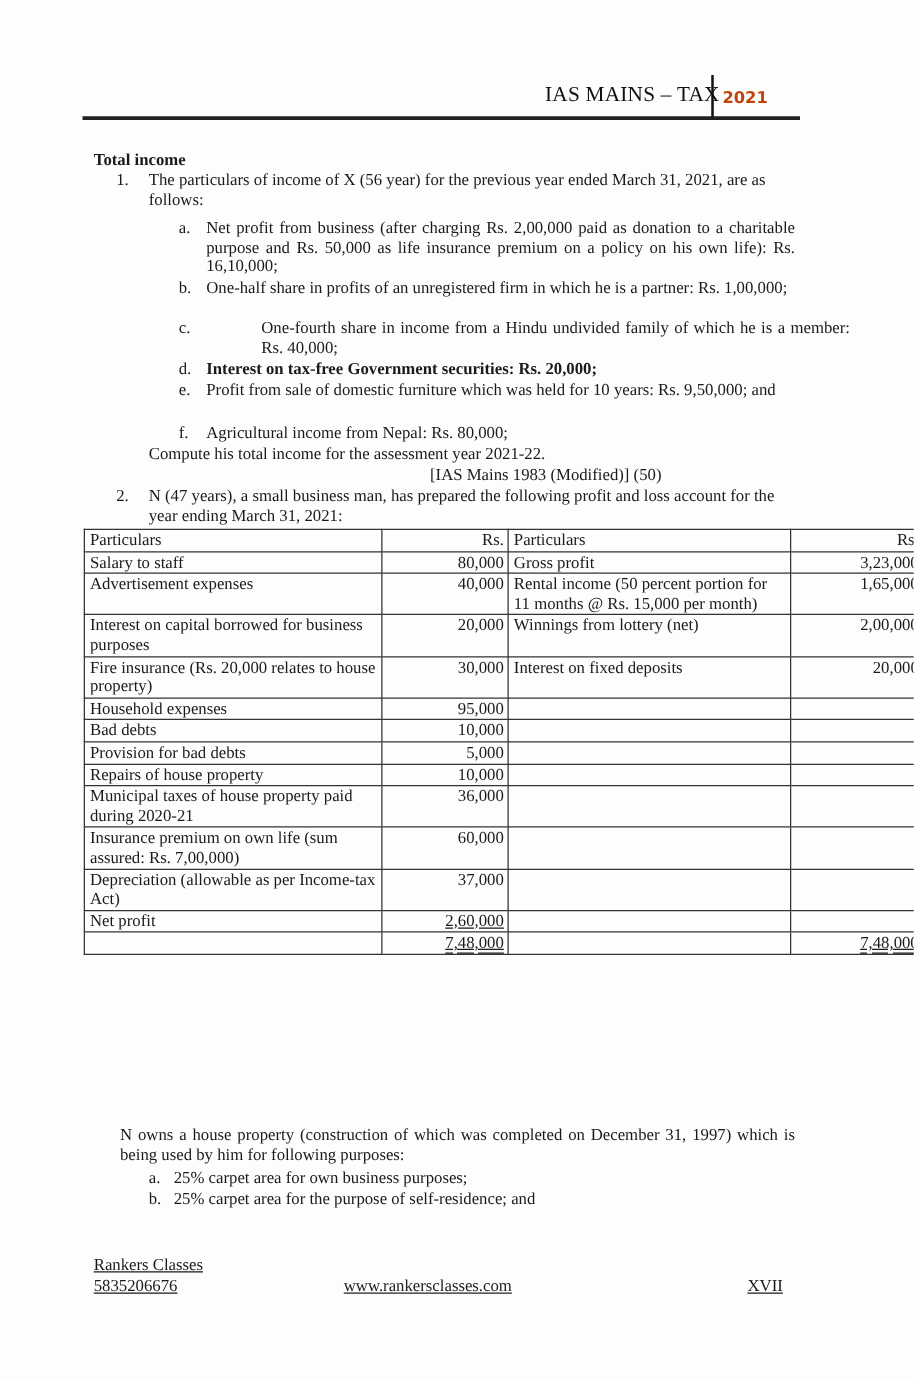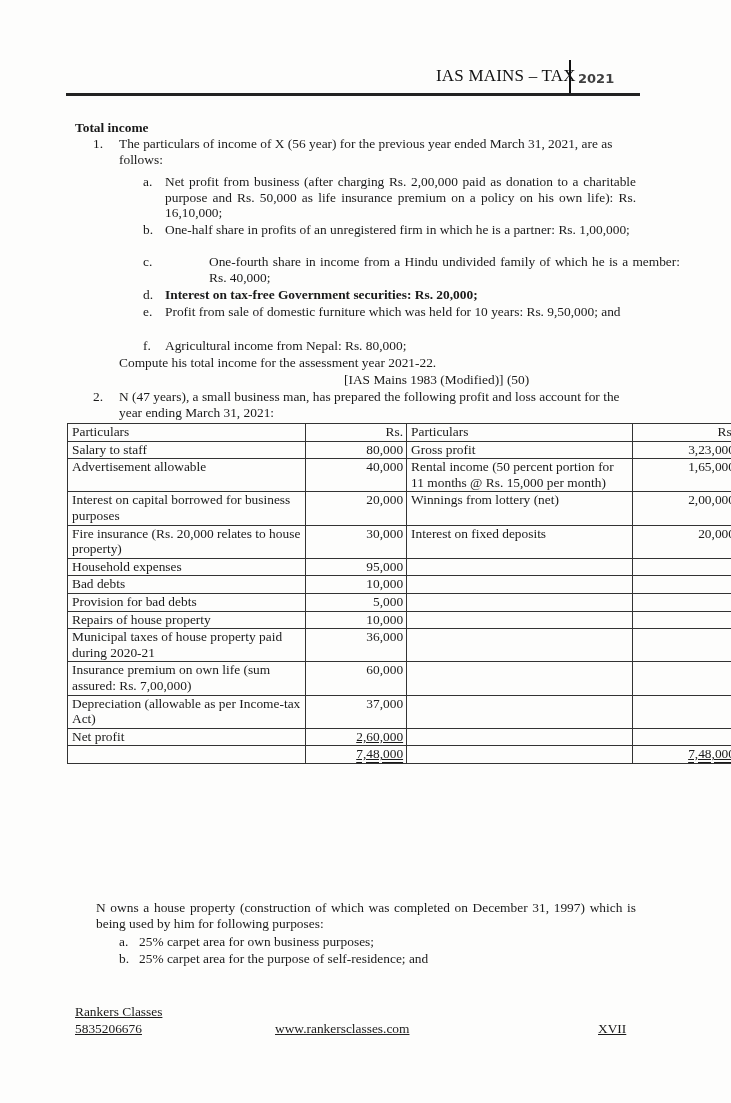--- a/index.html
+++ b/index.html
@@ -8,21 +8,21 @@
       font-family: "Liberation Serif", "DejaVu Serif", serif; color: #1a1a1a;
       font-size: 13.4px; line-height: 15.6px; overflow: hidden;
     }
     .header-title {
       position: absolute; left: 436px; top: 68px; font-size: 17px; letter-spacing: 0.2px;
       font-family: "Liberation Serif", serif; color: #111;
     }
     .header-divider { position: absolute; left: 569px; top: 60px; width: 2px; height: 36px; background: #111; }
     .header-year {
       position: absolute; left: 578px; top: 71px; font-size: 13px; font-weight: bold;
-      font-family: "DejaVu Sans", sans-serif; color: #404040;
+      font-family: "DejaVu Sans", sans-serif; color: #c2410c;
     }
     .header-rule { position: absolute; left: 66px; top: 93px; width: 574px; height: 3px; background: #222; }
 
     .section-title { position: absolute; left: 75px; top: 120px; font-weight: bold; }
     .p { position: absolute; }
     .num { position: absolute; }
     .just { text-align: justify; text-align-last: left; }
 
     table.pl {
       position: absolute; left: 67px; top: 423px; width: 672px; border-collapse: collapse;
@@ -84,21 +84,21 @@
       <td class="c3">Particulars</td>
       <td class="c4">Rs.</td>
     </tr>
     <tr>
       <td class="c1">Salary to staff</td>
       <td class="c2">80,000</td>
       <td class="c3">Gross profit</td>
       <td class="c4">3,23,000</td>
     </tr>
     <tr>
-      <td class="c1">Advertisement allowable</td>
+      <td class="c1">Advertisement expenses</td>
       <td class="c2">40,000</td>
       <td class="c3">Rental income (50 percent portion for 11 months @ Rs. 15,000 per month)</td>
       <td class="c4">1,65,000</td>
     </tr>
     <tr>
       <td class="c1">Interest on capital borrowed for business purposes</td>
       <td class="c2">20,000</td>
       <td class="c3">Winnings from lottery (net)</td>
       <td class="c4">2,00,000</td>
     </tr>

